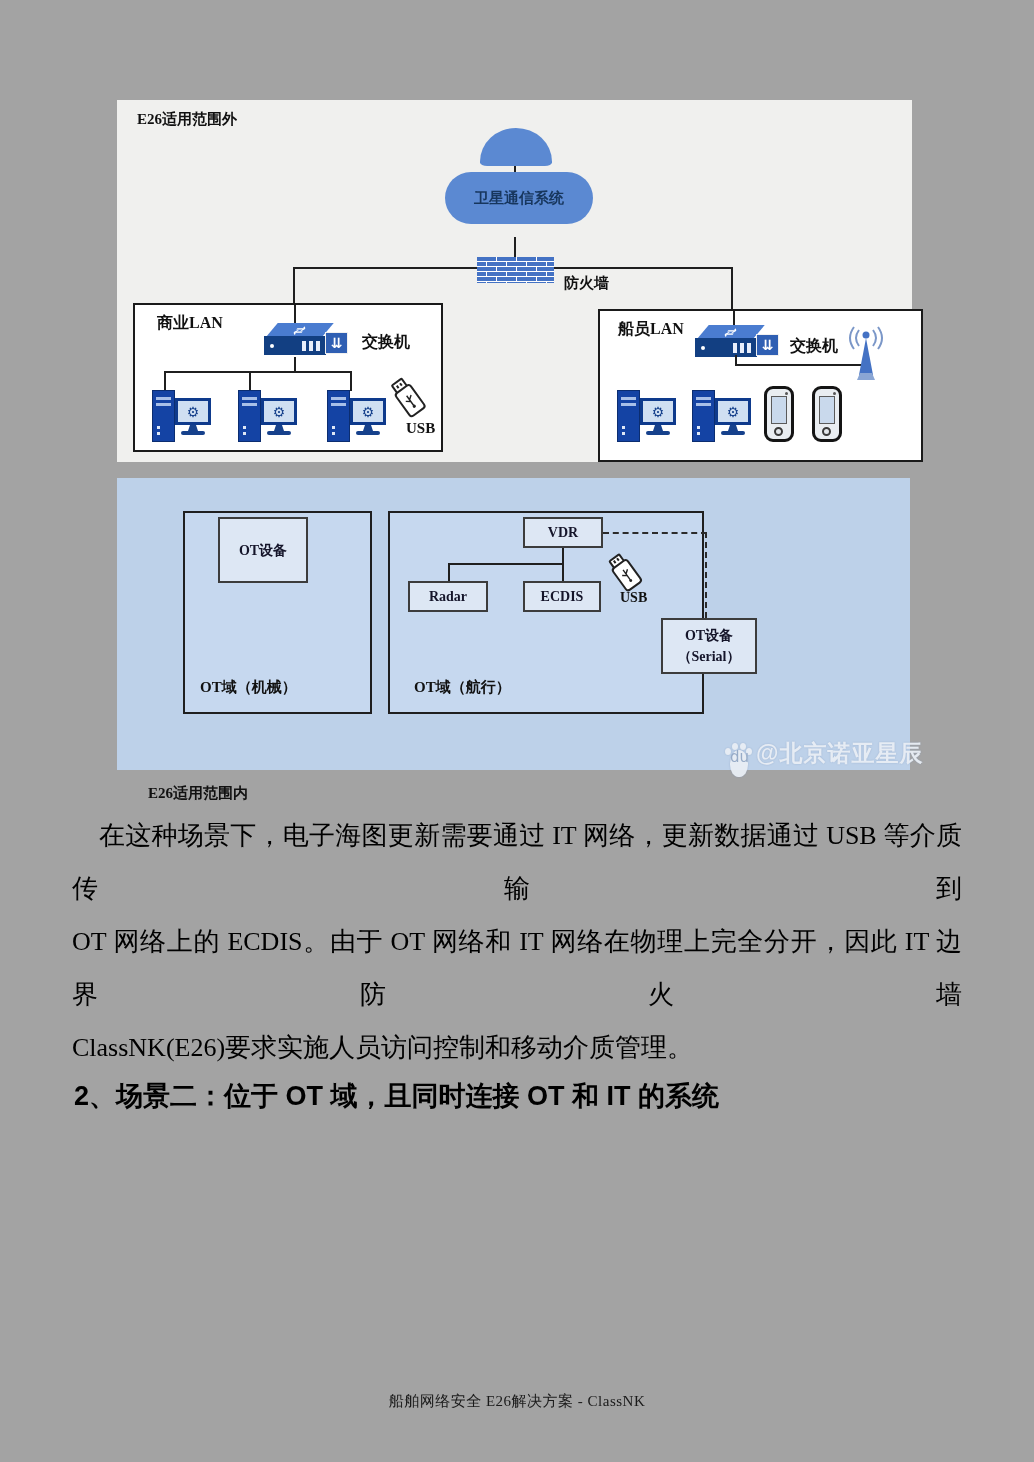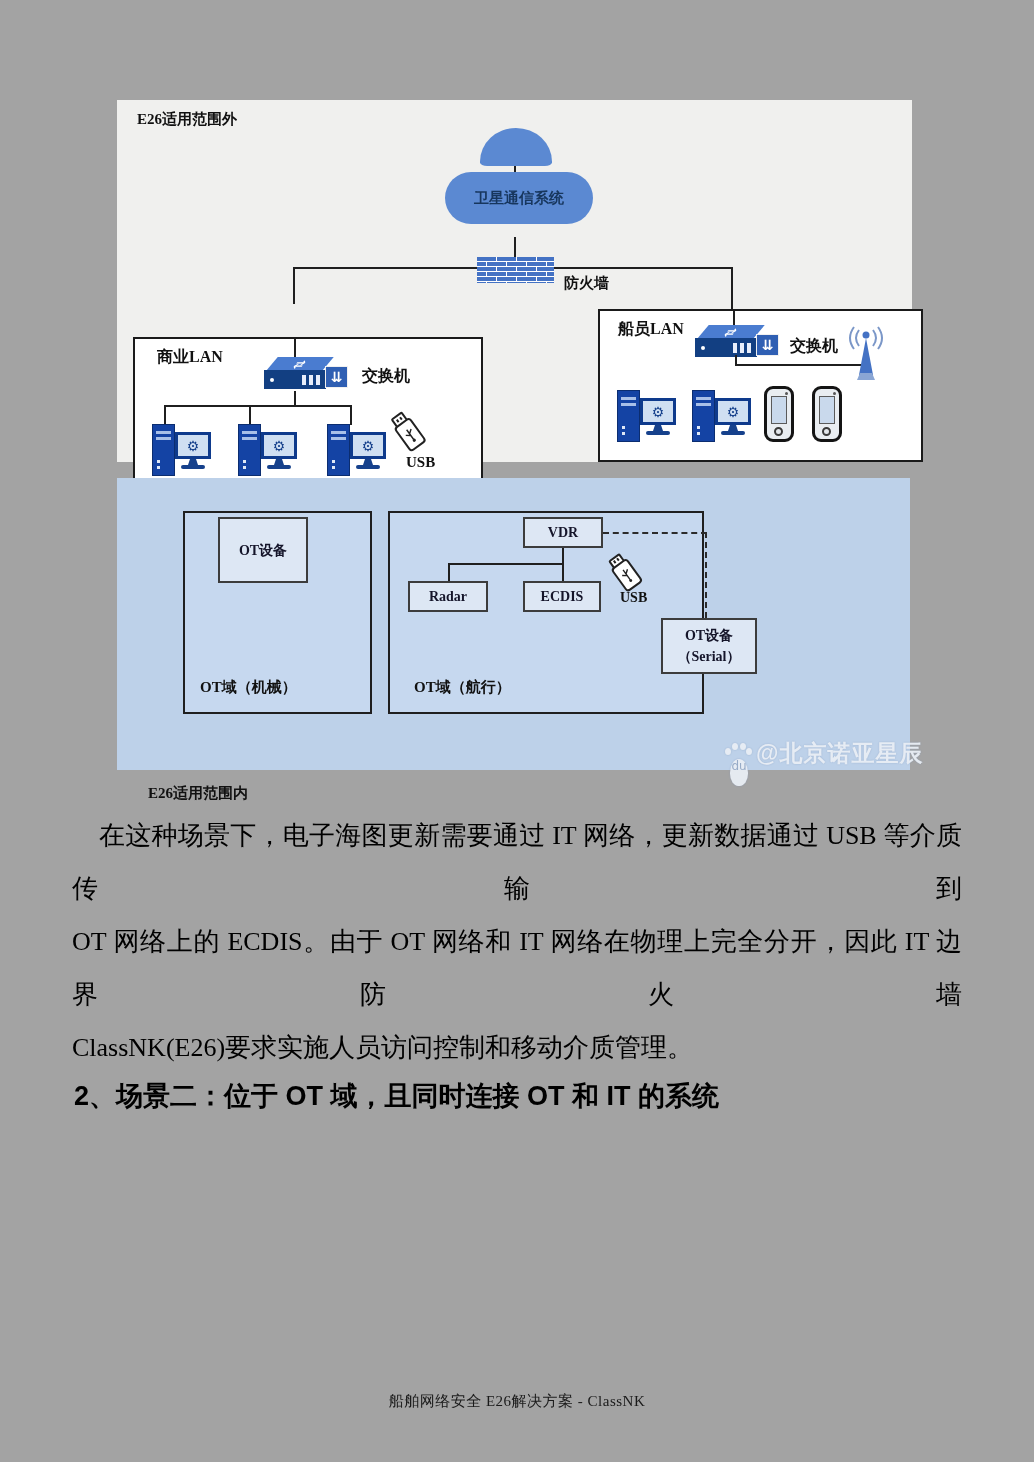--- a/index.html
+++ b/index.html
@@ -82,22 +82,22 @@
   .wm-text { font-size:23px; font-weight:600; color:#e9eef5; letter-spacing:1px;
              text-shadow:0 0 2px rgba(130,152,185,.55); white-space:nowrap;
              font-family:"Liberation Sans","DejaVu Sans",sans-serif; }
   .paw { position:relative; width:27px; height:26px; }
   .paw span { position:absolute; background:#e9eef5; border-radius:50%;
               box-shadow:0 0 2px rgba(130,152,185,.55); }
   .paw .t1 { left:0;  top:7px; width:6px; height:7px; }
   .paw .t2 { left:7px; top:2px; width:6px; height:7px; }
   .paw .t3 { left:15px;top:2px; width:6px; height:7px; }
   .paw .t4 { left:21px;top:7px; width:6px; height:7px; }
-  .paw .pad { left:5px; top:18px; width:18px; height:27px; border-radius:50% 50% 46% 46%;
-              font-size:12px; color:#96aac6; text-align:center; line-height:15px;
+  .paw .pad { left:5px; top:9px; width:18px; height:27px; border-radius:50% 50% 46% 46%;
+              font-size:15px; color:#96aac6; text-align:center; line-height:15px;
               font-family:"DejaVu Sans",sans-serif; }
 
   
   .bodytext { left:72px; top:809px; width:890px; font-size:26px; line-height:53px; color:#000; }
   .bodytext .bl { text-align:justify; text-align-last:justify; white-space:normal; }
   .bodytext .bl.first { text-indent:27px; }
   .bodytext .bl.last { text-align:left; text-align-last:left; }
   .heading { left:74px; top:1078px; font-size:27px; font-weight:bold; color:#000;
              font-family:"Liberation Sans","DejaVu Sans",sans-serif; white-space:nowrap; }
   .footer { left:0; top:1392px; width:1034px; text-align:center; font-size:15px;
@@ -131,21 +131,21 @@
             <rect x="0" y="0" width="19" height="4" fill="#4472c4"></rect>
             <rect x="-10" y="5" width="19" height="4" fill="#4472c4"></rect>
             <rect x="10" y="5" width="19" height="4" fill="#4472c4"></rect>
           </pattern>
         </defs>
         <rect width="77" height="26" fill="url(#bricks)"></rect>
       </svg>
     </div>
     <div class="abs small-label" style="left:447px;top:174px;">防火墙</div>
 
-    <div class="lan-box" style="left:16px;top:203px;width:350px;height:149px;margin-top:34px;">
+    <div class="lan-box" style="left:16px;top:203px;width:310px;height:149px;">
       <div class="lan-title" style="left:22px;top:8px;">商业LAN</div>
 
       <div class="vl" style="left:159px;top:0;height:20px;"></div>
 
       <div class="switch" style="left:129px;top:18px;">
         <div class="sw-top">
             <span>⇄</span>
           </div>
         <div class="sw-front">
           <span class="sw-dot"></span>

